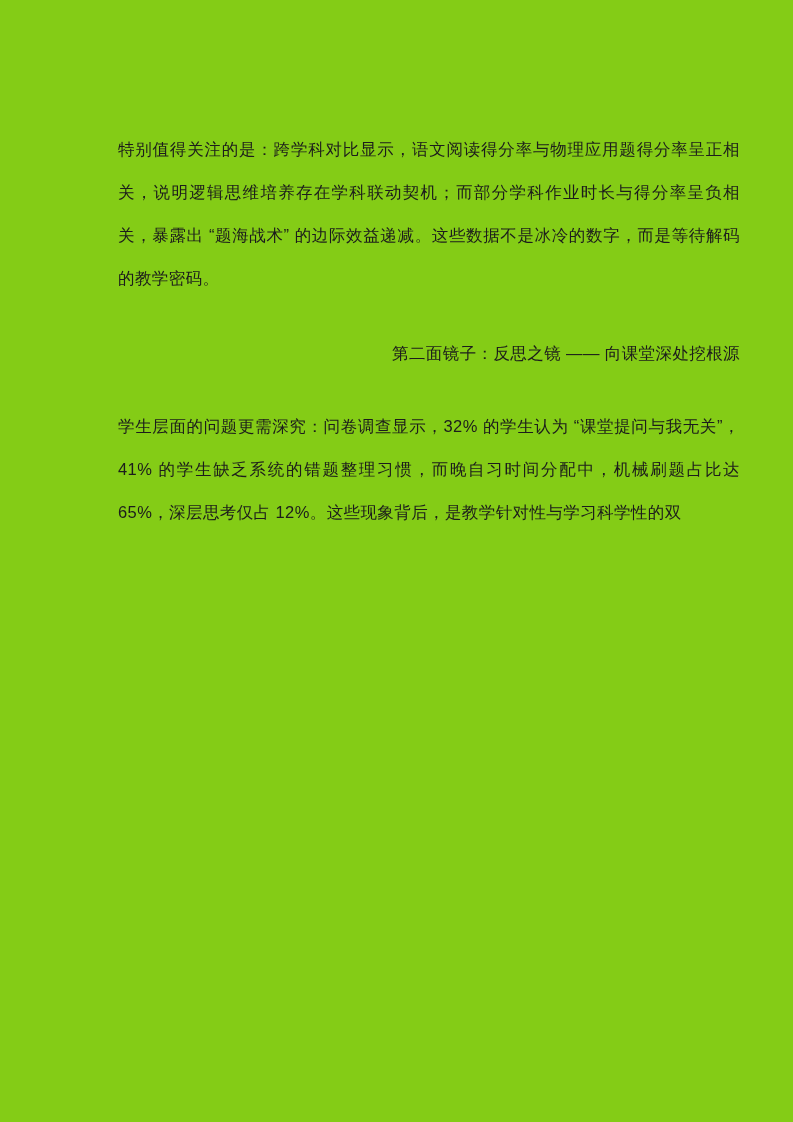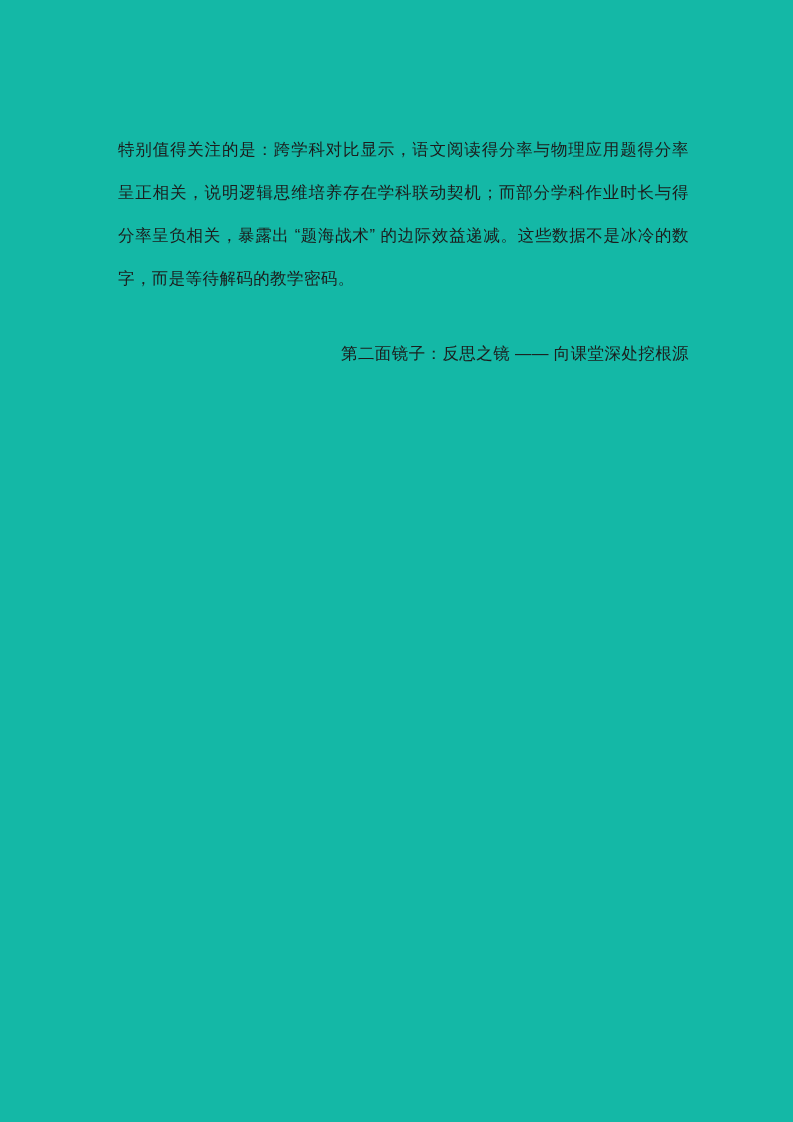--- a/index.html
+++ b/index.html
@@ -12,22 +12,22 @@
     height: 1122px;
     font-family: "Liberation Sans", sans-serif;
     color: #1a1a1a;
     -webkit-font-smoothing: antialiased;
   }
   .page {
     position: relative;
     width: 793px;
     height: 1122px;
     box-sizing: border-box;
-    padding: 128px 104px 60px 118px;
-    background: #14b8a6;
+    padding: 128px 53px 60px 118px;
+    background: #84cc16;
     overflow: hidden;
   }
   .doc-body {
     display: block;
   }
   p.para {
     margin: 0 0 0 0;
     font-size: 16.5px;
     line-height: 43px;
     letter-spacing: 0.4px;
@@ -52,15 +52,16 @@
 <body>
 
 <div class="page">
   <div class="doc-body">
 
     <p class="para gap-after-lg">特别值得关注的是：跨学科对比显示，语文阅读得分率与物理应用题得分率呈正相关，说明逻辑思维培养存在学科联动契机；而部分学科作业时长与得分率呈负相关，暴露出 “题海战术” 的边际效益递减。这些数据不是冰冷的数字，而是等待解码的教学密码。</p>
 
     <p class="heading">第二面镜子：反思之镜 —— 向课堂深处挖根源</p>
 
 
+    <p class="para">学生层面的问题更需深究：问卷调查显示，32% 的学生认为 “课堂提问与我无关”，41% 的学生缺乏系统的错题整理习惯，而晚自习时间分配中，机械刷题占比达 65%，深层思考仅占 12%。这些现象背后，是教学针对性与学习科学性的双</p>
 
   </div>
 </div>
 
 </body></html>

